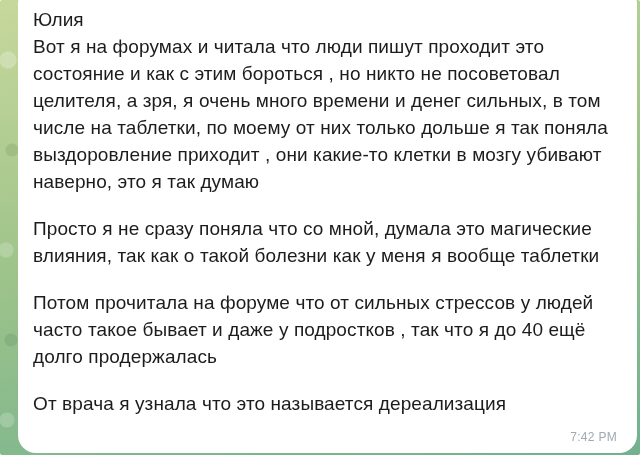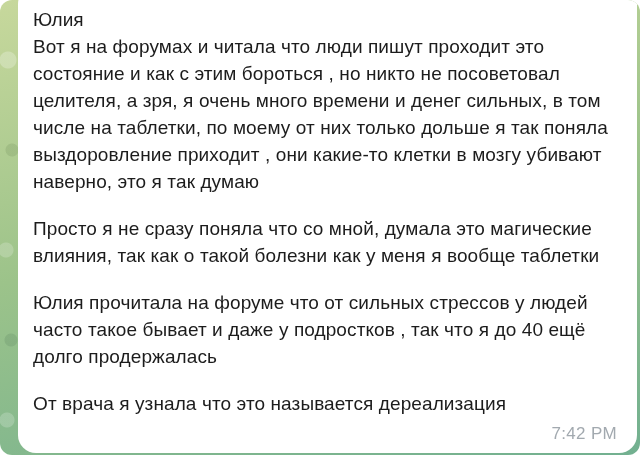--- a/index.html
+++ b/index.html
@@ -8,21 +8,21 @@
     --wallpaper_bottom:#72b090;
     --bubble:#ffffff;
     --text:#1c1c1c;
     --time:#a2a9af;
   }
   html,body{margin:0;padding:0;background:#ffffff;}
   body{font-family:"Liberation Sans","DejaVu Sans",sans-serif;}
   .screen{
     position:relative;
     width:640px;height:455px;
-    border-radius:12px;
+    border-radius:2px;
     overflow:hidden;
     background:linear-gradient(168deg,var(--wallpaper_top) 0%,var(--wallpaper_mid) 48%,var(--wallpaper_bottom) 100%);
   }
   
   .screen::before{
     content:"";
     position:absolute;inset:0;
     background:
       radial-gradient(circle 9px at 8px 60px, rgba(255,255,255,.25) 0 8px, transparent 9px),
       radial-gradient(circle 7px at 12px 150px, rgba(90,120,70,.18) 0 6px, transparent 7px),
@@ -45,21 +45,21 @@
   .line{
     line-height:27px;
     min-height:27px;
     white-space:pre-wrap;
     letter-spacing:.1px;
   }
   .line.blank{min-height:20px;line-height:20px;}
   .timestamp{
     position:absolute;
     right:20px;bottom:9px;
-    font-size:17px;
+    font-size:12px;
     color:var(--time);
     letter-spacing:.3px;
     user-select:none;
   }
 </style>
 </head>
 <body>
 
 <div class="screen">
   <div class="bubble">
@@ -67,20 +67,20 @@
     <div class="line">Вот я на форумах и читала что люди пишут проходит это</div>
     <div class="line">состояние и как с этим бороться , но никто не посоветовал</div>
     <div class="line">целителя, а зря, я очень много времени и денег сильных, в том</div>
     <div class="line">числе на таблетки, по моему от них только дольше я так поняла</div>
     <div class="line">выздоровление приходит , они какие-то клетки в мозгу убивают</div>
     <div class="line">наверно, это я так думаю</div>
     <div class="line blank"></div>
     <div class="line">Просто я не сразу поняла что со мной, думала это магические</div>
     <div class="line">влияния, так как о такой болезни как у меня я вообще таблетки</div>
     <div class="line blank"></div>
-    <div class="line">Юлия прочитала на форуме что от сильных стрессов у людей</div>
+    <div class="line">Потом прочитала на форуме что от сильных стрессов у людей</div>
     <div class="line">часто такое бывает и даже у подростков , так что я до 40 ещё</div>
     <div class="line">долго продержалась</div>
     <div class="line blank"></div>
     <div class="line">От врача я узнала что это называется дереализация</div>
     <div class="timestamp">7:42 PM</div>
   </div>
 </div>
 
 </body></html>

